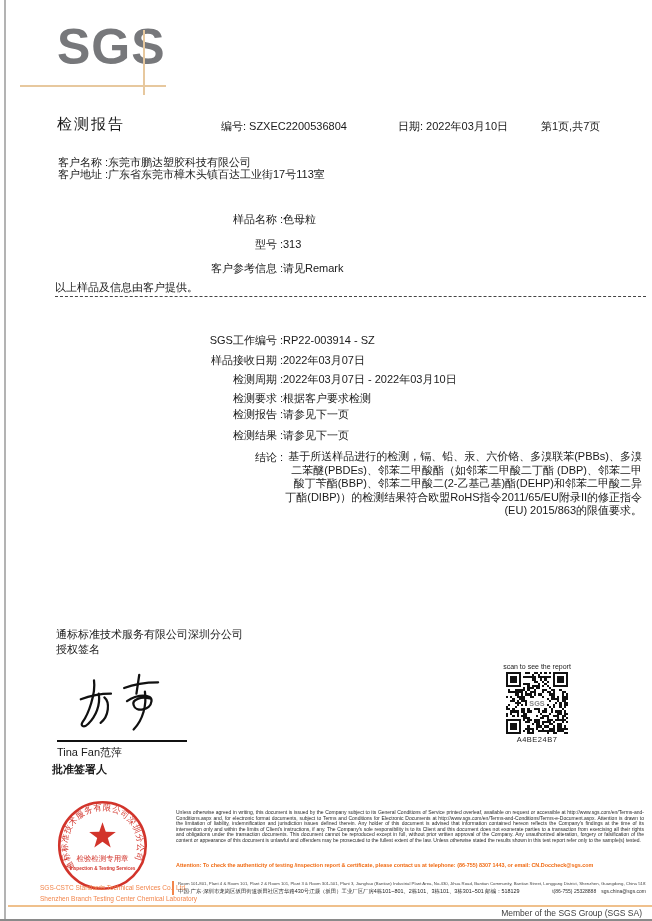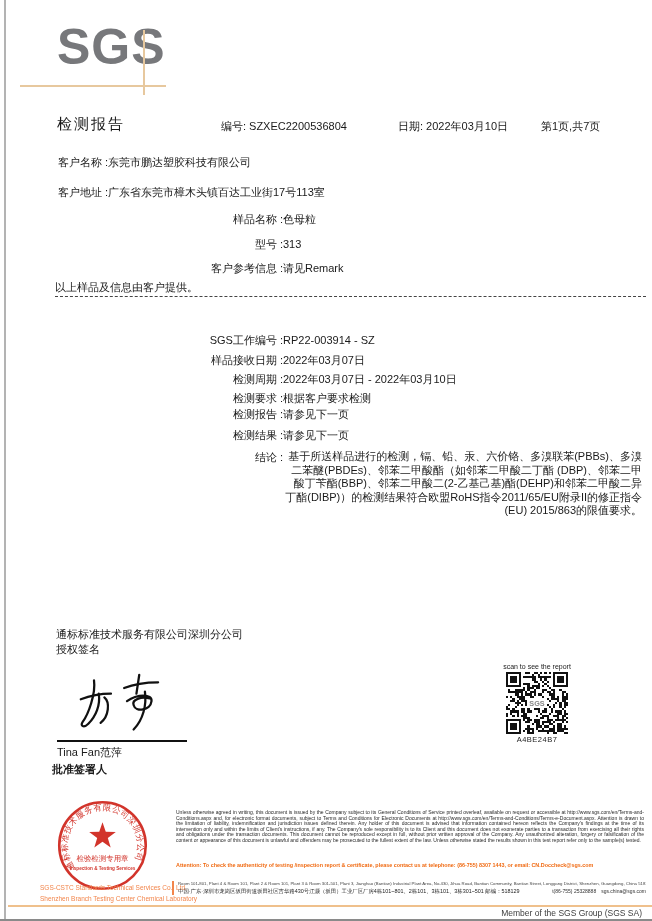--- a/index.html
+++ b/index.html
@@ -86,21 +86,21 @@
   </div>
   <div class="meta meta-date">
     <span>日期:</span><span class="v">2022年03月10日</span>
   </div>
   <div class="meta meta-pages">第1页,共7页</div>
 
   <div class="row r-narrow" style="top:155px">
     <span class="lbl">客户名称 :</span>
     <span class="val">东莞市鹏达塑胶科技有限公司</span>
   </div>
-  <div class="row r-narrow" style="top:185px">
+  <div class="row r-narrow" style="top:167px">
     <span class="lbl">客户地址 :</span>
     <span class="val">广东省东莞市樟木头镇百达工业街17号113室</span>
   </div>
 
   <div class="row r-wide" style="top:212px">
     <span class="lbl">样品名称 :</span>
     <span class="val">色母粒</span>
   </div>
   <div class="row r-wide" style="top:237px">
     <span class="lbl">型号 :</span>

